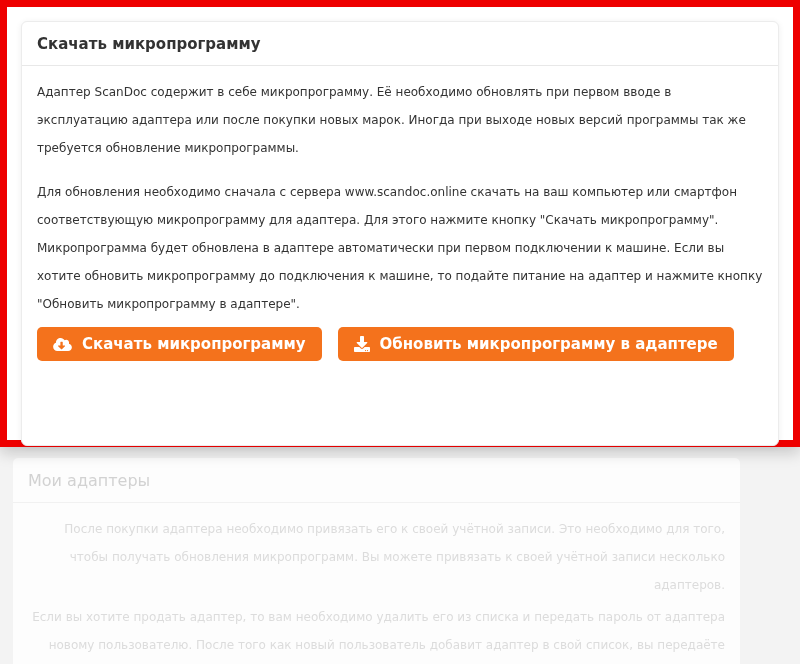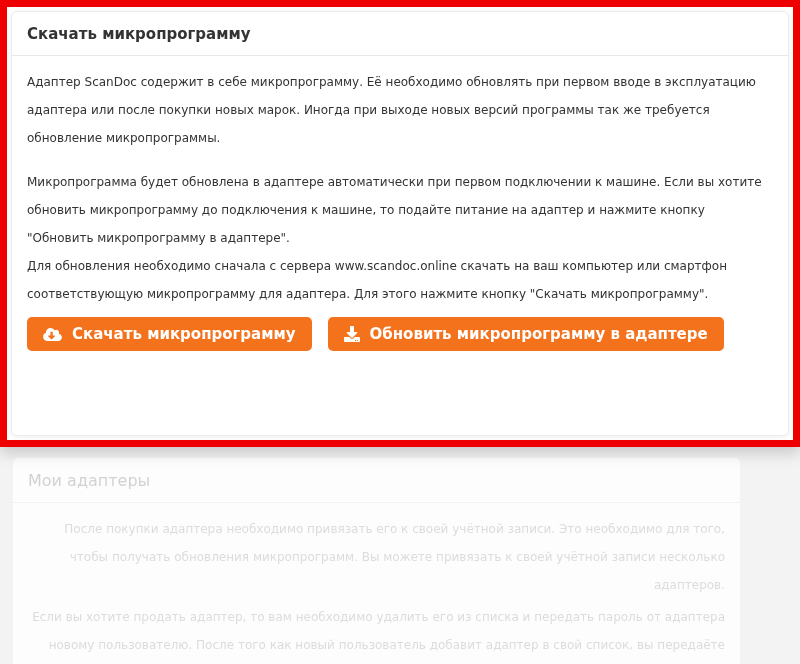--- a/index.html
+++ b/index.html
@@ -22,21 +22,21 @@
     z-index: 2;
   }
 
   .card {
     background: #ffffff;
     border: 1px solid #ececec;
     border-radius: 6px;
   }
 
   .firmware-card {
-    margin: 4px;
+    margin: 14px;
     height: calc(100% - 8px);
     box-shadow: 0 1px 6px rgba(0,0,0,0.07);
     overflow: hidden;
   }
 
   .card-header {
     padding: 13px 15px 12px 15px;
     font-size: 15px;
     font-weight: bold;
     color: #333333;
@@ -103,22 +103,22 @@
   .adapters-card .card-body p { margin: 0 0 4px 0; text-align: right; }
 </style>
 </head>
 <body>
 
 <div class="highlight-stage">
   <div class="card firmware-card">
     <div class="card-header">Скачать микропрограмму</div>
     <div class="card-body">
       <p>Адаптер ScanDoc содержит в себе микропрограмму. Её необходимо обновлять при первом вводе в эксплуатацию адаптера или после покупки новых марок. Иногда при выходе новых версий программы так же требуется обновление микропрограммы.</p>
+      <p class="no-gap">Для обновления необходимо сначала с сервера www.scandoc.online скачать на ваш компьютер или смартфон соответствующую микропрограмму для адаптера. Для этого нажмите кнопку "Скачать микропрограмму".</p>
       <p class="no-gap">Микропрограмма будет обновлена в адаптере автоматически при первом подключении к машине. Если вы хотите обновить микропрограмму до подключения к машине, то подайте питание на адаптер и нажмите кнопку "Обновить микропрограмму в адаптере".</p>
-      <p class="no-gap">Для обновления необходимо сначала с сервера www.scandoc.online скачать на ваш компьютер или смартфон соответствующую микропрограмму для адаптера. Для этого нажмите кнопку "Скачать микропрограмму".</p>
     </div>
     <div class="btn-row">
       <button class="btn">
         <span>
           <svg width="19" height="15" viewBox="0 0 640 512" fill="#ffffff" fill-rule="evenodd">
             <path d="M537.6 226.6c4.1-10.7 6.4-22.4 6.4-34.6 0-53-43-96-96-96-19.7 0-38.1 6-53.3 16.2C367 64.2 315.3 32 256 32c-88.4 0-160 71.6-160 160 0 2.7.1 5.4.2 8.1C40.2 219.8 0 273.2 0 336c0 79.5 64.5 144 144 144h368c70.7 0 128-57.3 128-128 0-61.9-44-113.6-102.4-125.4zm-132.9 88.7L299.3 420.7c-6.2 6.2-16.4 6.2-22.6 0L171.3 315.3c-10.1-10.1-2.9-27.3 11.3-27.3H248V176c0-8.8 7.2-16 16-16h48c8.8 0 16 7.2 16 16v112h65.4c14.2 0 21.4 17.2 11.3 27.3z"></path>
           </svg>
         </span>
         <span>Скачать микропрограмму</span>
       </button>

